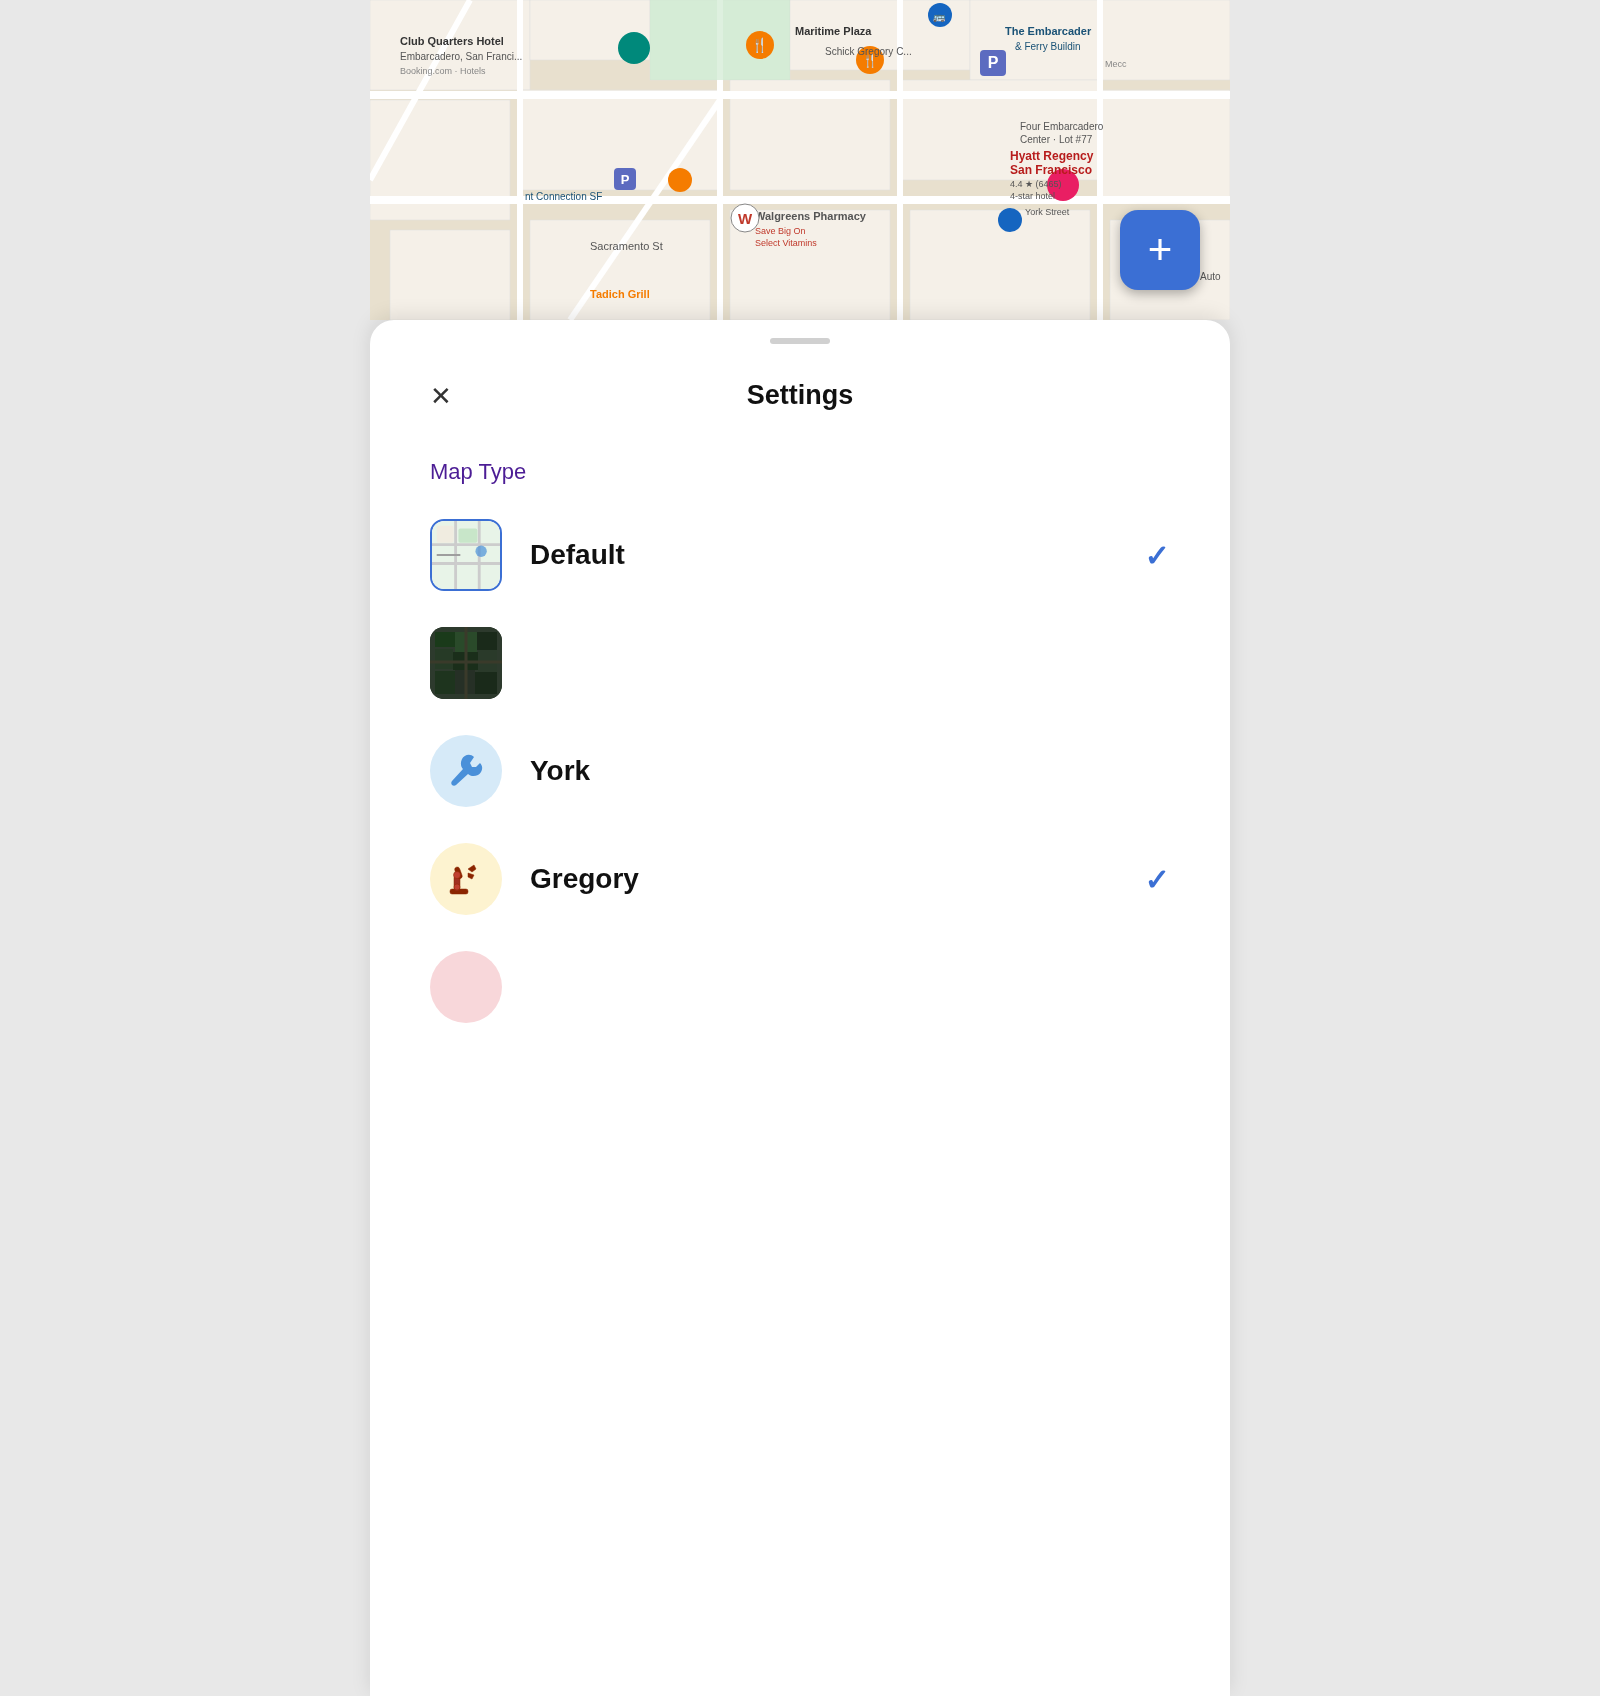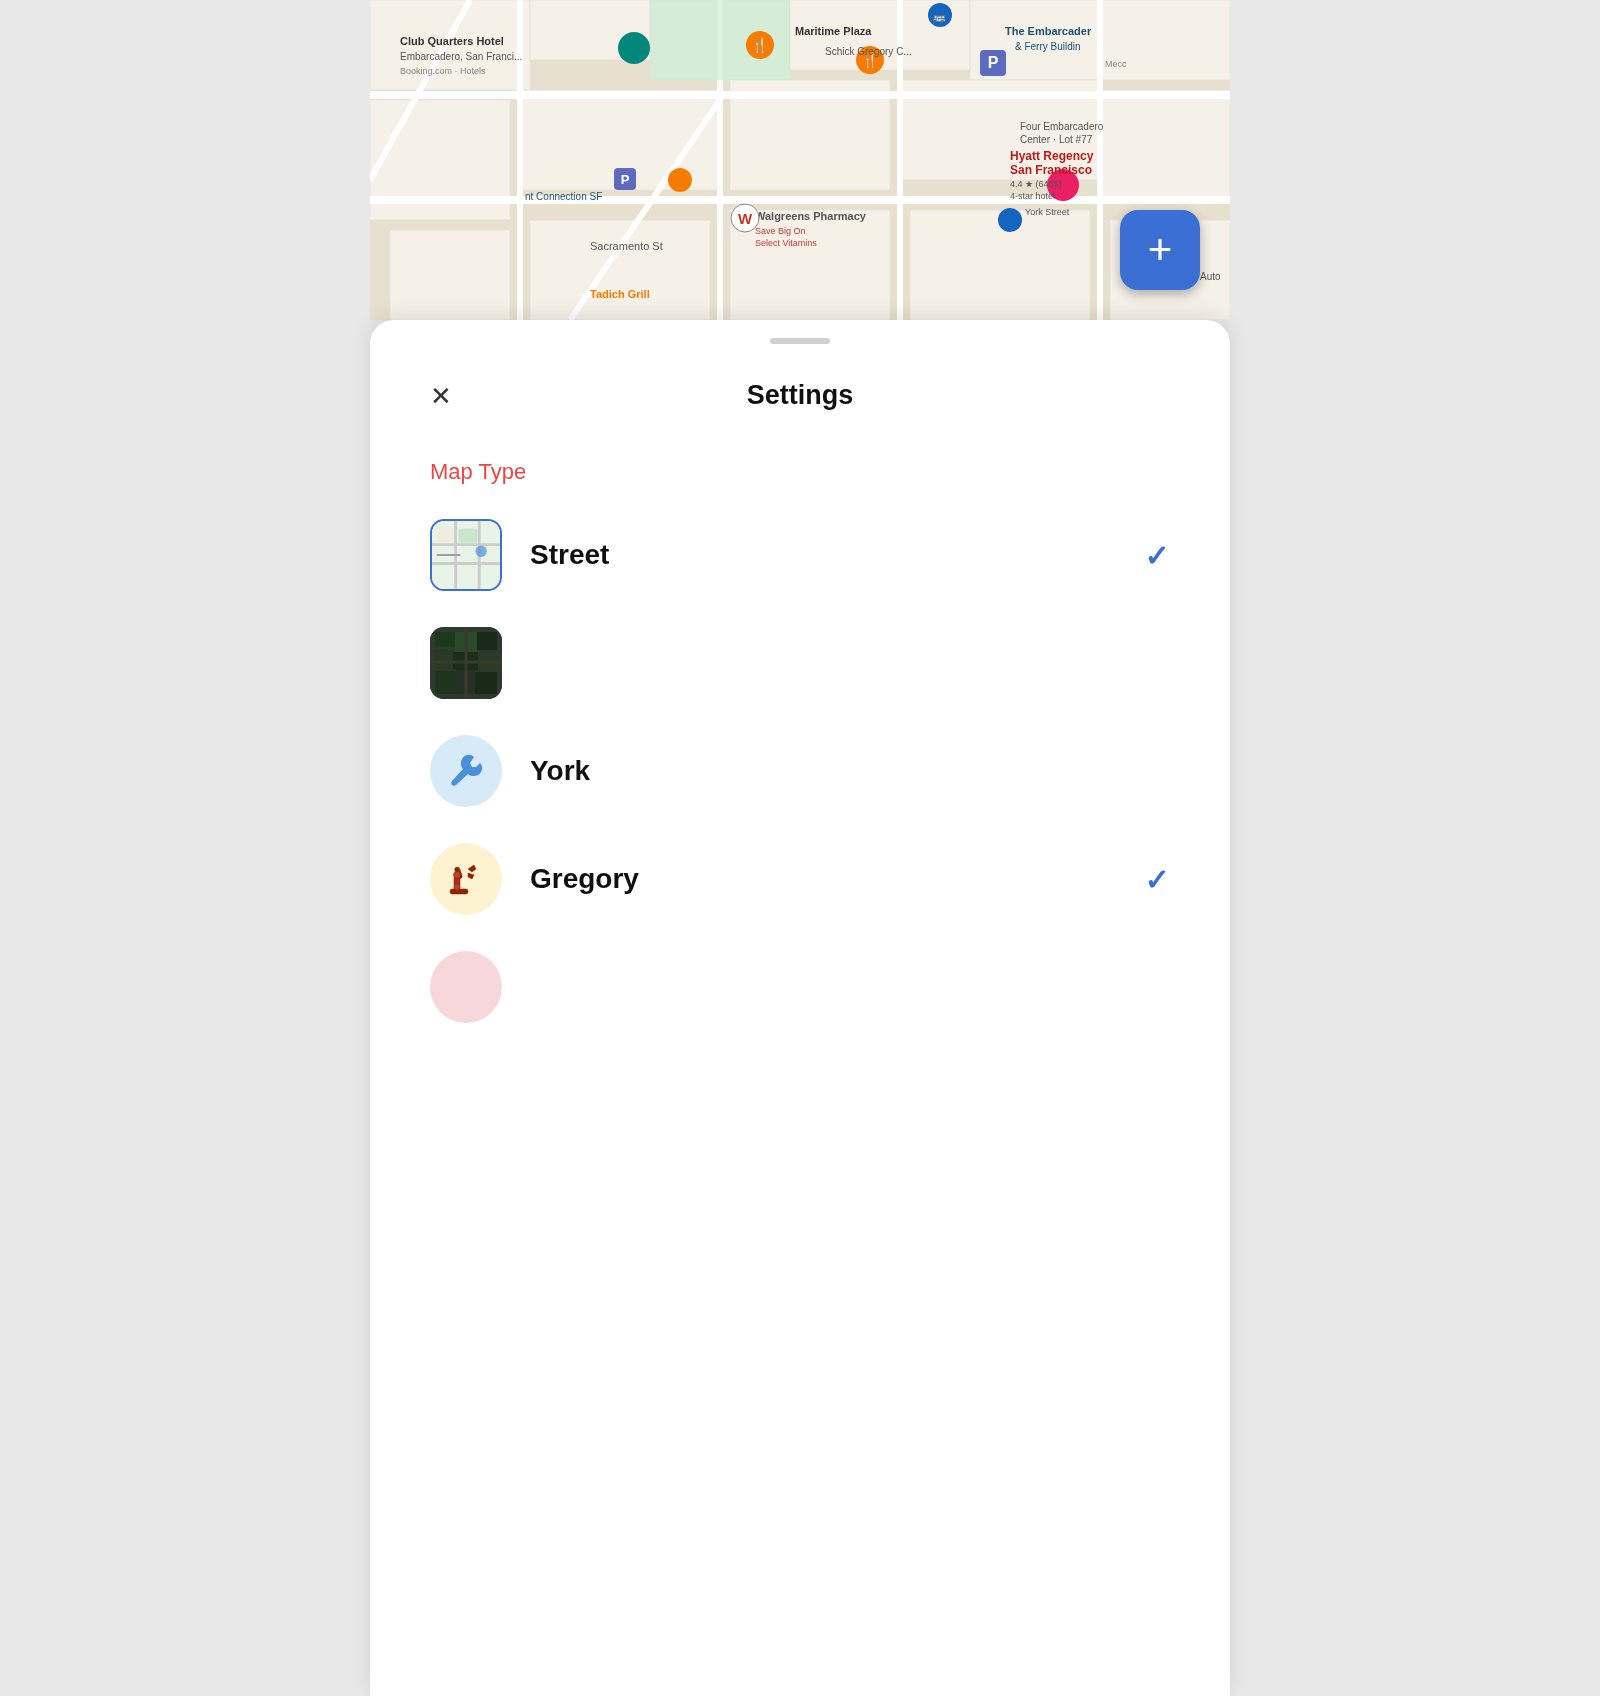--- a/index.html
+++ b/index.html
@@ -104,21 +104,21 @@
 
     .sheet-title {
       font-size: 27px;
       font-weight: 600;
       color: #111;
     }
 
     
     .section-label {
       font-size: 22px;
-      color: #ef4444;
+      color: #4c1d95;
       font-weight: 400;
       margin: 28px 0 16px;
     }
 
     
     .list-item {
       display: flex;
       align-items: center;
       padding: 18px 0;
       cursor: pointer;
@@ -328,21 +328,21 @@
           <line x1="0" y1="25" x2="72" y2="25" stroke="#ccc" stroke-width="3"></line>
           <line x1="0" y1="45" x2="72" y2="45" stroke="#ccc" stroke-width="3"></line>
           <line x1="25" y1="0" x2="25" y2="72" stroke="#ccc" stroke-width="3"></line>
           <line x1="50" y1="0" x2="50" y2="72" stroke="#ccc" stroke-width="3"></line>
           <rect x="5" y="5" width="18" height="18" fill="#f0ece0" rx="2"></rect>
           <rect x="28" y="8" width="20" height="15" fill="#c8e6c9" rx="2"></rect>
           <line x1="5" y1="36" x2="30" y2="36" stroke="#9e9e9e" stroke-width="2"></line>
           <circle cx="52" cy="32" r="6" fill="#4a90d9" opacity="0.7"></circle>
         </svg>
       </div>
-      <span class="item-label">Street</span>
+      <span class="item-label">Default</span>
       <span class="check-icon">✓</span>
     </div>
 
     <div class="list-item">
       <div class="item-icon map-thumb-satellite">
         <svg viewBox="0 0 72 72" xmlns="http://www.w3.org/2000/svg" width="72" height="72">
           <rect width="72" height="72" fill="#1a2a1a" rx="12"></rect>
           <rect x="0" y="0" width="72" height="72" fill="#2d3a2d" rx="12"></rect>
 
           <rect x="5" y="5" width="20" height="15" fill="#1a3a1a"></rect>

